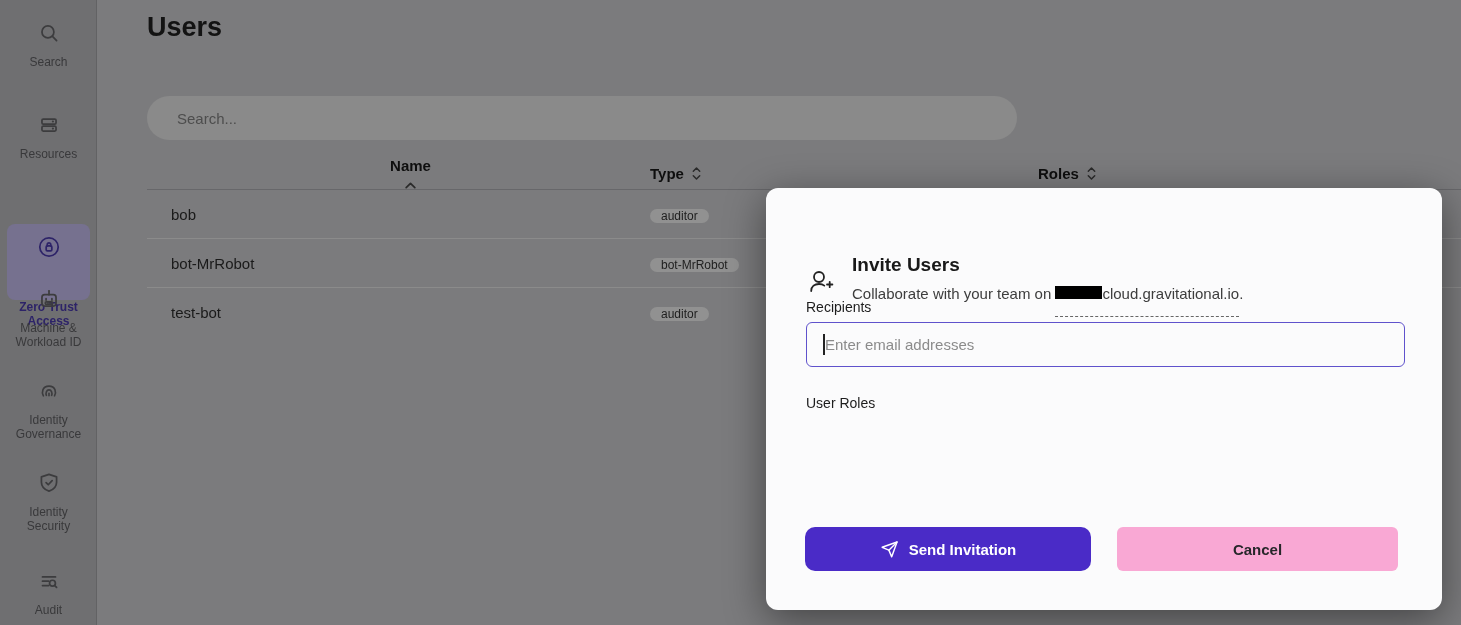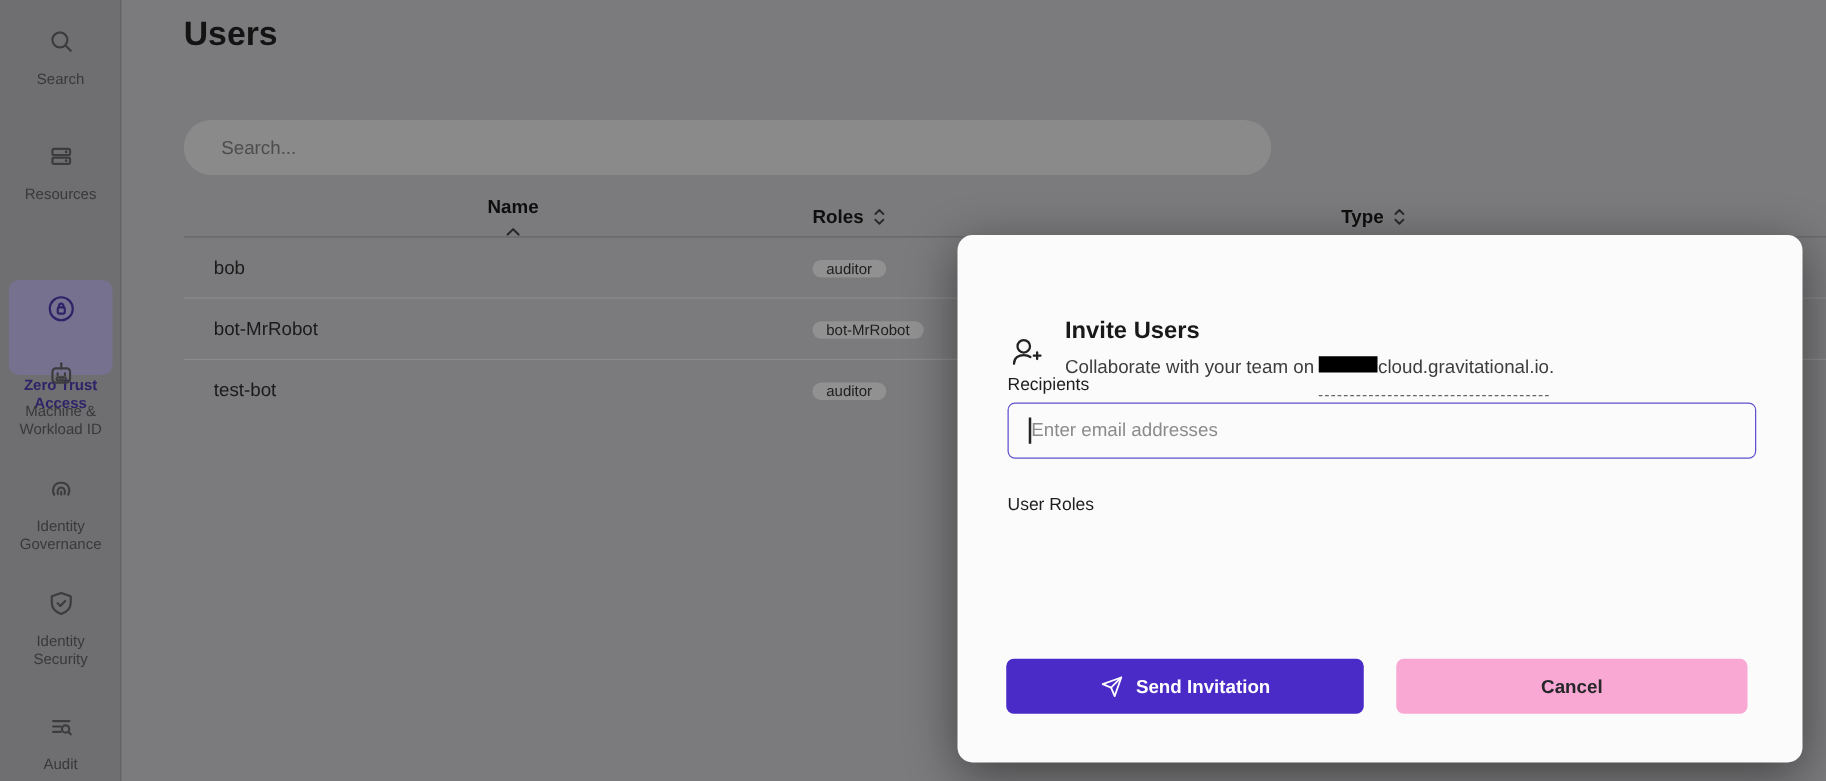--- a/index.html
+++ b/index.html
@@ -103,21 +103,21 @@
     padding:0 20px; font-size:15px; color:#5a5a5a; cursor:pointer;
   }
   .roles-select svg { stroke:#2e2e2e; display:block; }
 
   .btn {
     position:absolute; top:339px; height:44px; border:none; border-radius:6px;
     font-size:15px; font-weight:bold; cursor:pointer;
     display:flex; align-items:center; justify-content:center; gap:10px;
     font-family:"Liberation Sans", sans-serif;
   }
-  .btn-send { left:39px; width:286px; background:#4a2bc7; color:#fff; }
+  .btn-send { left:39px; width:286px; background:#4a2bc7; color:#fff;border-radius:10px; }
   .btn-send svg { stroke:#fff; display:block; }
   .btn-cancel { left:351px; width:281px; background:#f9a8d4; color:#27272a; }
 </style>
 </head>
 <body>
 
 <nav class="sidebar">
 
   <div class="nav-item" style="top:20px;">
     <span>
@@ -205,38 +205,38 @@
 <div class="table">
   <div class="thead">
     <div class="th th-name">
       <span>Name</span>
       <span class="sort-ico">
         <svg width="13" height="9" viewBox="0 0 12 8" fill="none" stroke-width="1.6" stroke-linecap="round" stroke-linejoin="round">
             <path d="M2 6l4-4 4 4"></path>
           </svg>
       </span>
     </div>
+    <div class="th th-type">
+      <span>Type</span>
+      <span class="sort-ico">
+        <svg width="11" height="15" viewBox="0 0 12 16" fill="none" stroke-width="1.6" stroke-linecap="round" stroke-linejoin="round">
+            <path d="M2.5 5.5L6 2l3.5 3.5"></path>
+            <path d="M2.5 10.5L6 14l3.5-3.5"></path>
+          </svg>
+      </span>
+    </div>
     <div class="th th-roles">
       <span>Roles</span>
       <span class="sort-ico">
         <svg width="11" height="15" viewBox="0 0 12 16" fill="none" stroke-width="1.6" stroke-linecap="round" stroke-linejoin="round">
             <path d="M2.5 5.5L6 2l3.5 3.5"></path>
             <path d="M2.5 10.5L6 14l3.5-3.5"></path>
           </svg>
       </span>
     </div>
-    <div class="th th-type">
-      <span>Type</span>
-      <span class="sort-ico">
-        <svg width="11" height="15" viewBox="0 0 12 16" fill="none" stroke-width="1.6" stroke-linecap="round" stroke-linejoin="round">
-            <path d="M2.5 5.5L6 2l3.5 3.5"></path>
-            <path d="M2.5 10.5L6 14l3.5-3.5"></path>
-          </svg>
-      </span>
-    </div>
   </div>
 
   <div class="trow">
     <div class="td-name">bob</div>
     <div class="td-roles"><span class="role-pill">auditor</span></div>
     <div class="td-type"></div>
   </div>
   <div class="trow">
     <div class="td-name">bot-MrRobot</div>
     <div class="td-roles"><span class="role-pill">bot-MrRobot</span></div>

